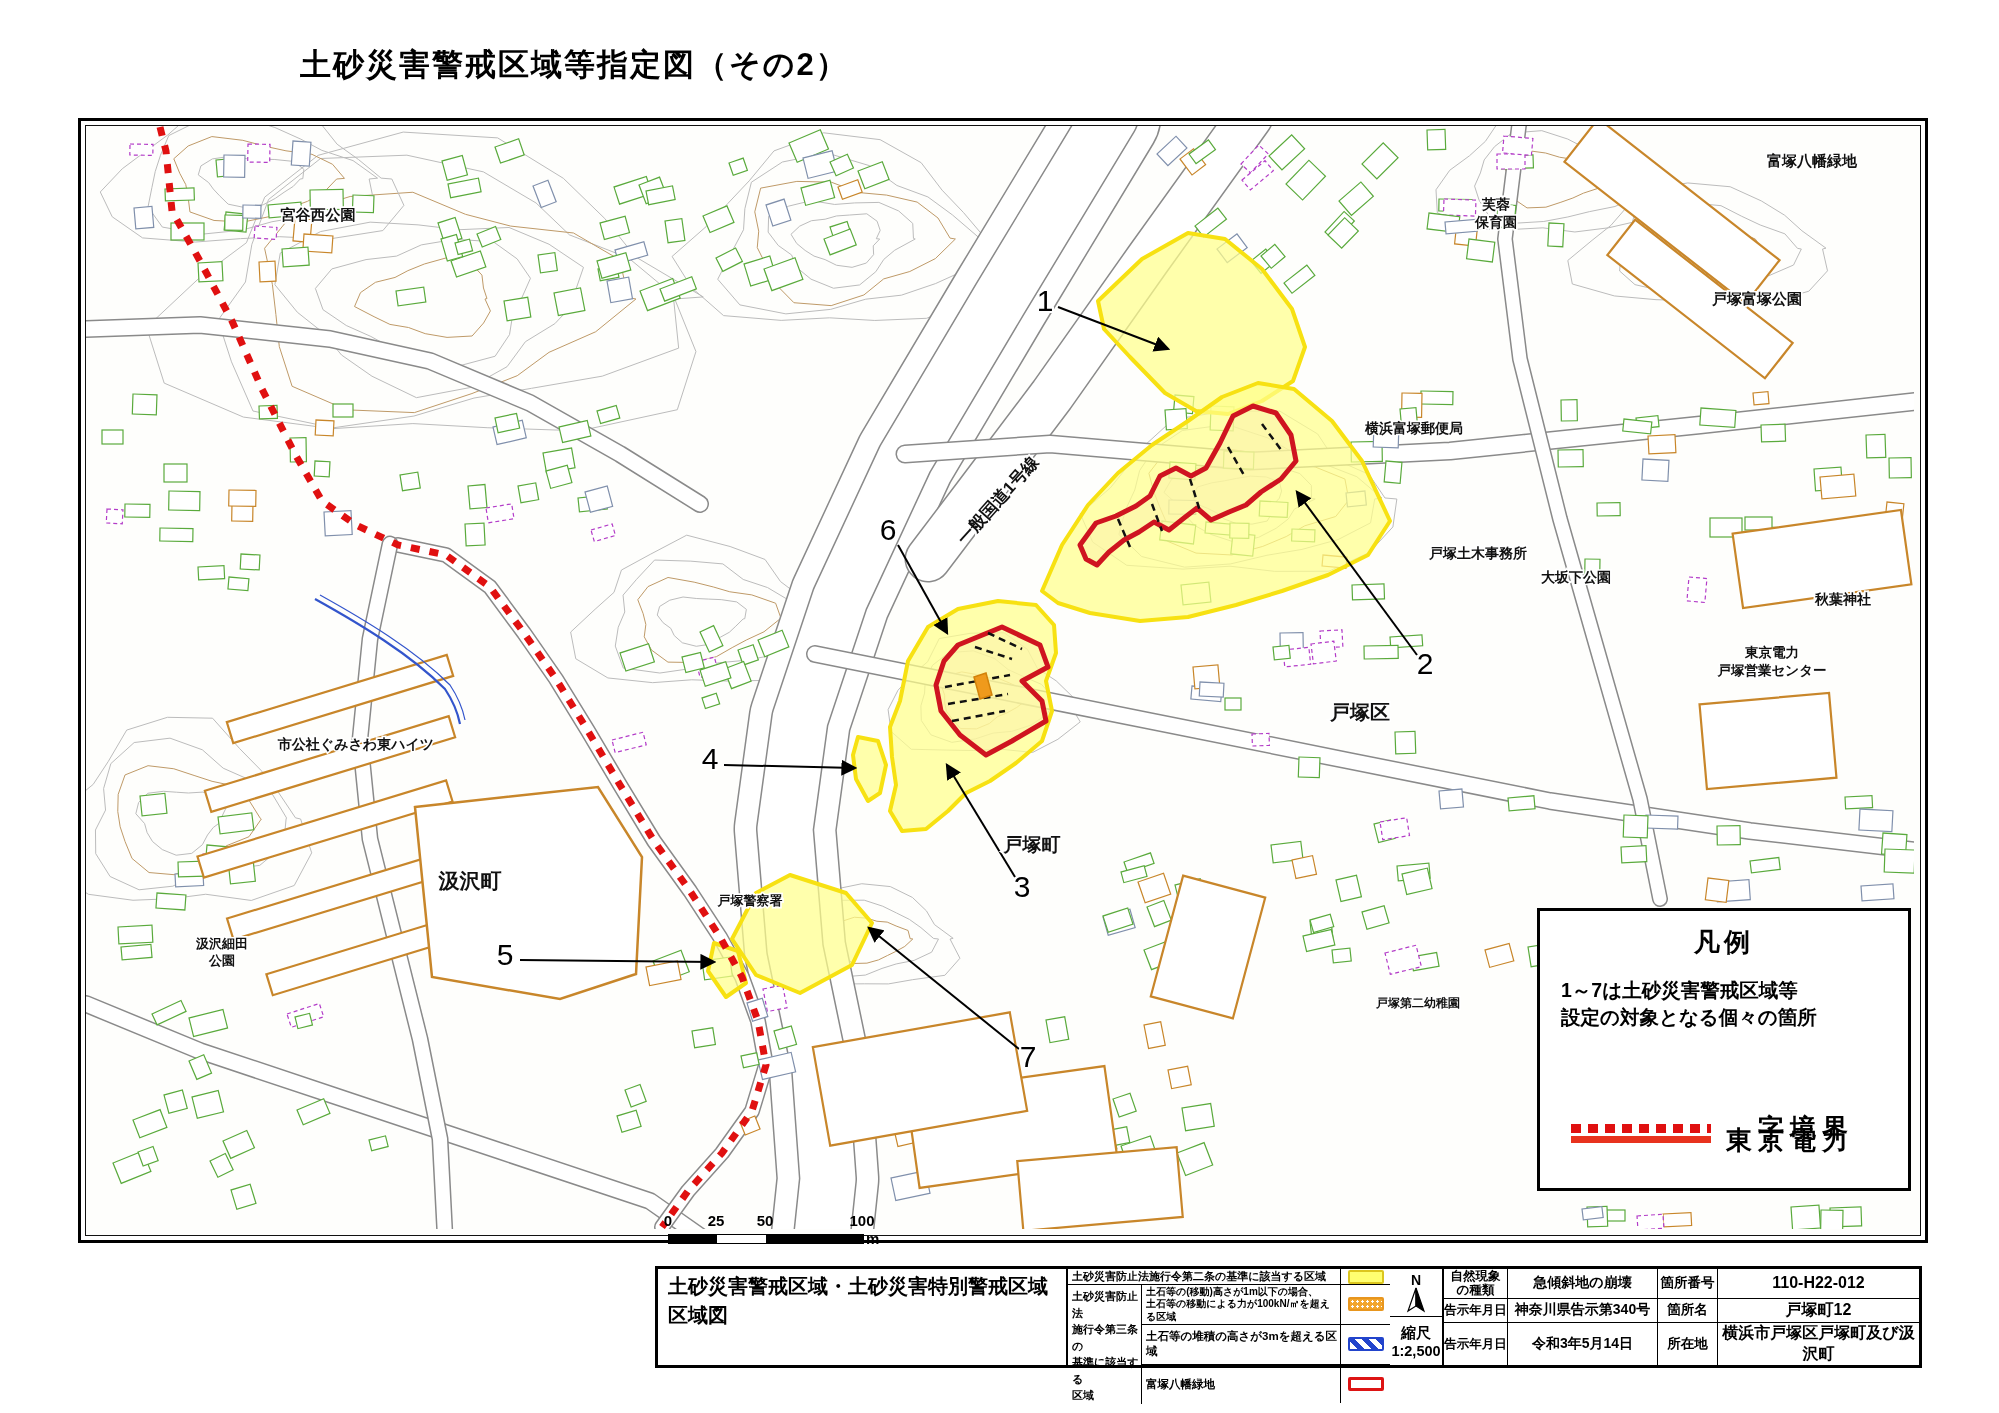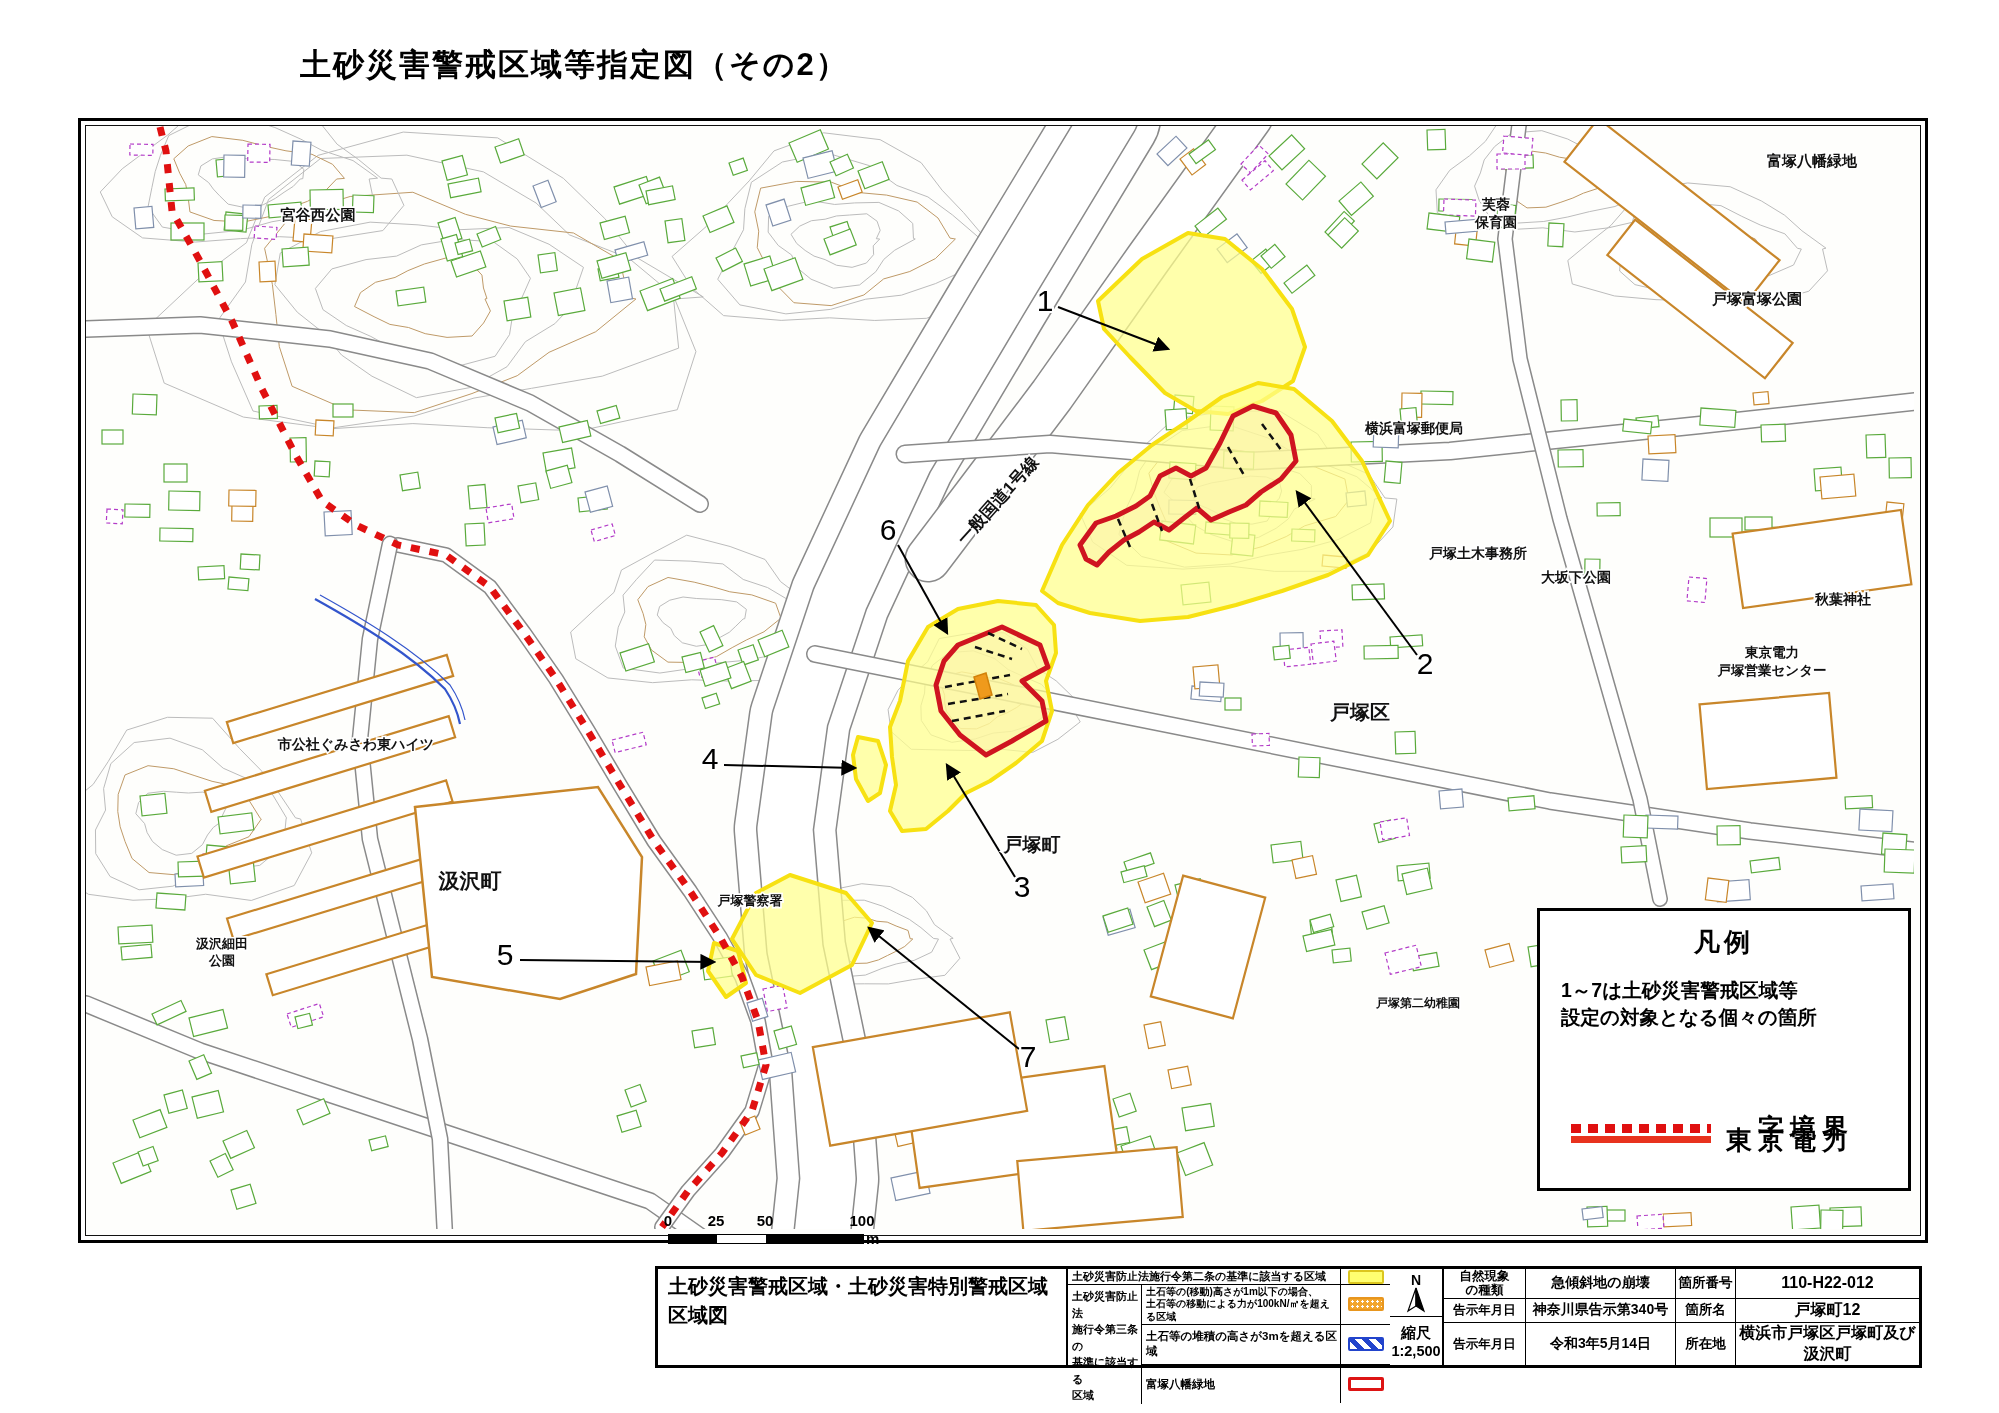--- a/index.html
+++ b/index.html
@@ -57,21 +57,21 @@
   .tc{width:54px;border-right:2px solid #000;display:flex;flex-direction:column;}
   .tc-n{height:48px;border-bottom:1.5px solid #000;display:flex;flex-direction:column;align-items:center;justify-content:center;}
   .tc-n span{font-size:14px;font-weight:bold;line-height:1;}
   .tc-s{flex:1;display:flex;flex-direction:column;align-items:center;justify-content:center;}
   .tc-s .lab{font-size:15px;font-weight:600;}
   .tc-s .val{font-size:14.5px;font-weight:600;}
   .td{flex:1;display:flex;flex-direction:column;}
   .td-row{flex:1;display:flex;border-bottom:1.5px solid #000;}
   .td-row:last-child{border-bottom:none;}
   .td-cell{display:flex;align-items:center;justify-content:center;text-align:center;border-right:1.5px solid #000;font-weight:600;}
-  .td-l1{width:82px;font-size:12.5px;line-height:1.15;}
+  .td-l1{width:64px;font-size:12.5px;line-height:1.15;}
   .td-v1{width:150px;font-size:14px;}
   .td-l2{width:60px;font-size:13.5px;}
   .td-v2{flex:1;font-size:16px;border-right:none;}
 </style>
 </head>
 <body>
 
 <div id="stage">
 
   <div id="page-title">土砂災害警戒区域等指定図（その2）</div>

